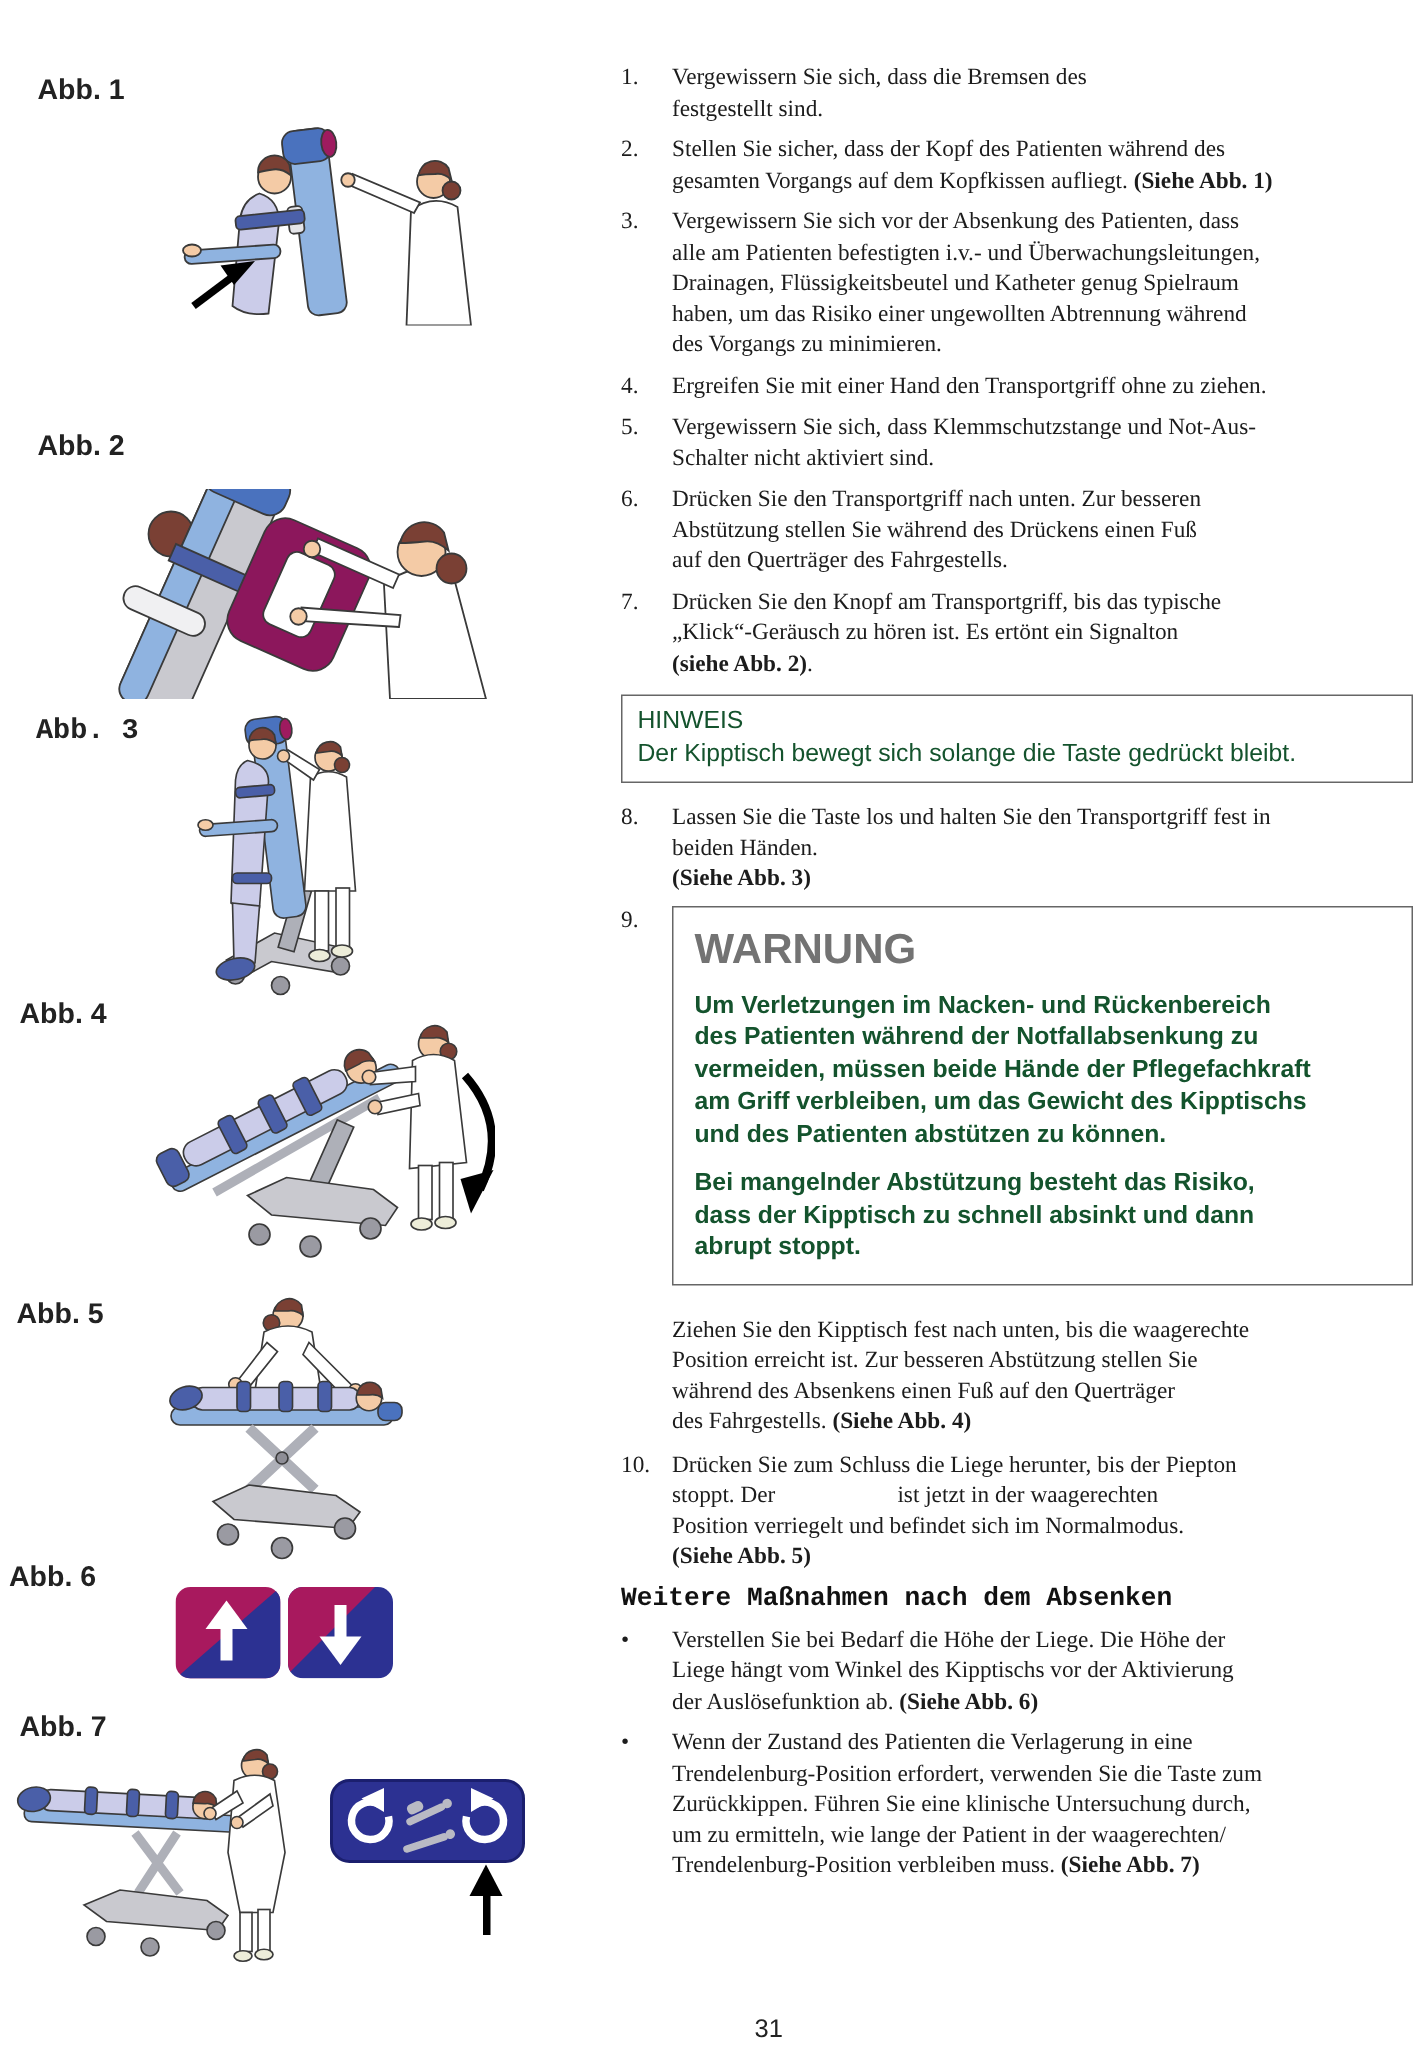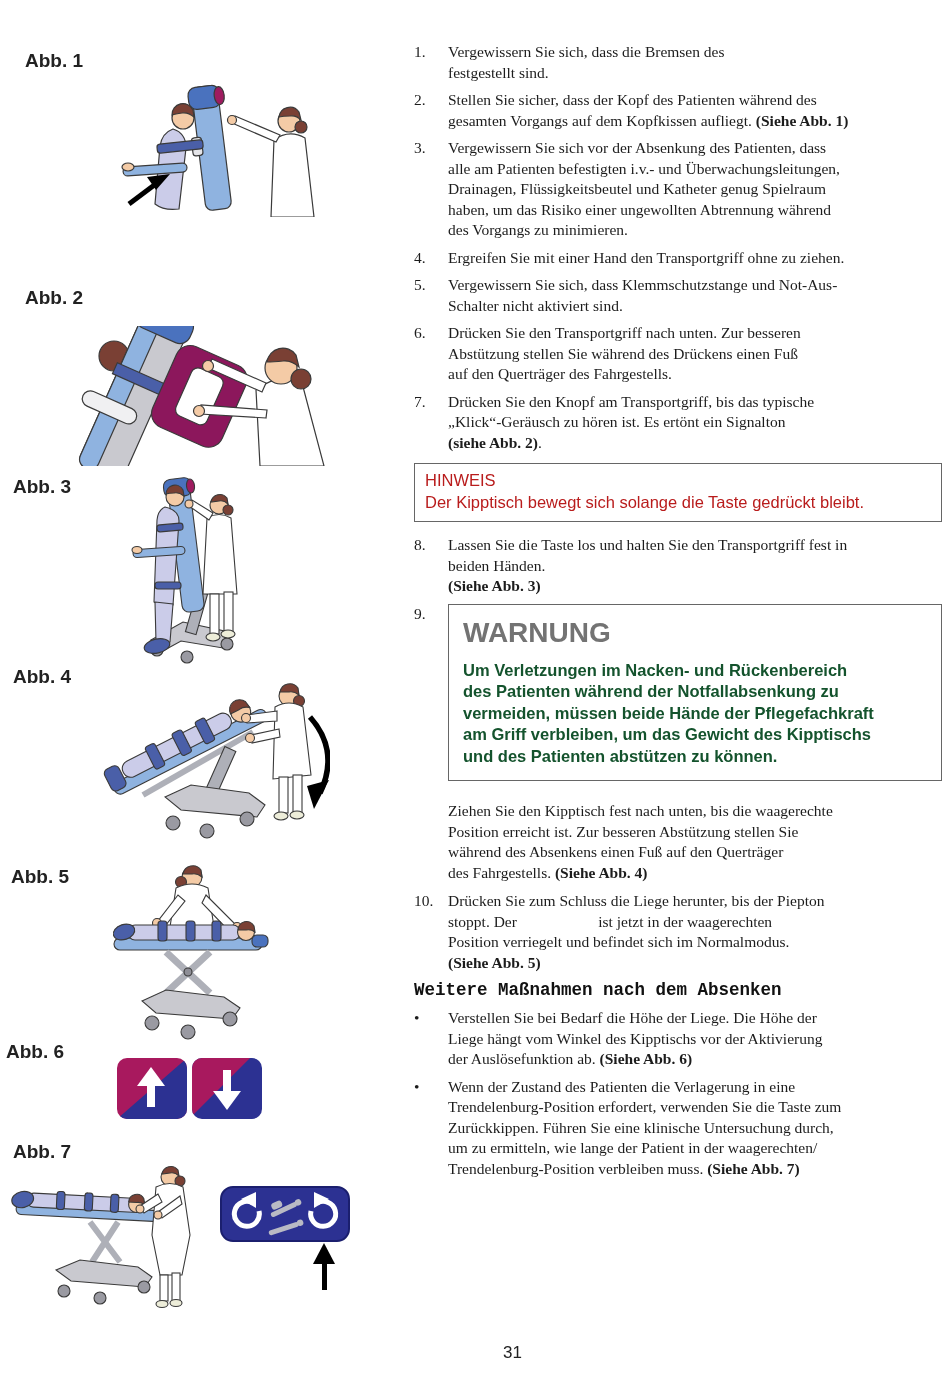--- a/index.html
+++ b/index.html
@@ -17,21 +17,21 @@
   .title {
     font-family:"Liberation Sans", sans-serif; font-size:17.5px; font-weight:bold;
     margin:0 0 11px 0; color:#111;
   }
   .step { display:flex; margin:0 0 7px 0; }
   .step .num { flex:0 0 34px; font-size:15.5px; line-height:20.5px; }
   .txt { flex:1; font-size:15.5px; line-height:20.5px; white-space:pre-wrap; }
   .b { font-weight:bold; }
   .note-box {
     border:1.5px solid #666; padding:6px 10px 8px; margin:10px 0 13px 0;
-    font-family:"Liberation Sans", sans-serif; font-size:16.5px; line-height:21.5px; color:#b91c1c;
+    font-family:"Liberation Sans", sans-serif; font-size:16.5px; line-height:21.5px; color:#14532d;
   }
   .warn-box {
     flex:1; border:1.5px solid #666; padding:10px 14px 2px;
     font-family:"Liberation Sans", sans-serif; margin-bottom:13px;
   }
   .warn-title { font-size:28px; font-weight:bold; margin:2px 0 11px; color:#737373; }
   .warn-p { font-size:16.5px; font-weight:bold; line-height:21.5px; white-space:pre-wrap; margin:0 0 11px; color:#14532d; }
   .cont { margin:0 0 8px 34px; font-size:15.5px; line-height:20.5px; white-space:pre-wrap; }
   .sec-heading {
     font-family:Liberation Mono, monospace; font-weight:bold; font-size:17.5px;
@@ -43,21 +43,21 @@
   }
   svg { display:block; }
 </style>
 </head>
 <body>
 
 <div class="page">
 
   <div class="fig-label" style="left:25px; top:50px;">Abb. 1</div>
   <div class="fig-label" style="left:25px; top:287px;">Abb. 2</div>
-  <div class="fig-label" style="left:13px; top:476px;">Abb. 3</div>
+  <div class="fig-label" style="left:24px; top:476px;font-family:Liberation Mono, monospace;">Abb. 3</div>
   <div class="fig-label" style="left:13px; top:666px;text-align:right;">Abb. 4</div>
   <div class="fig-label" style="left:11px; top:866px;">Abb. 5</div>
   <div class="fig-label" style="left:6px;  top:1041px;">Abb. 6</div>
   <div class="fig-label" style="left:13px; top:1141px;">Abb. 7</div>
 
   <div class="fig" style="left:95px; top:82px;">
     <svg width="250" height="135" viewBox="0 0 250 135">
       <g stroke="#3a3a3a" stroke-width="1.2">
         <g transform="rotate(-7 116 70)">
           <rect x="104" y="4" width="26" height="124" rx="7" fill="#8FB3E0"></rect>
@@ -360,20 +360,23 @@
         </div>
         <div class="step">
           <span class="num">9.</span>
           <div class="warn-box">
             <div class="warn-title">WARNUNG</div>
             <div class="warn-p">Um Verletzungen im Nacken- und Rückenbereich
 des Patienten während der Notfallabsenkung zu
 vermeiden, müssen beide Hände der Pflegefachkraft
 am Griff verbleiben, um das Gewicht des Kipptischs
 und des Patienten abstützen zu können.</div>
+            <div class="warn-p">Bei mangelnder Abstützung besteht das Risiko,
+dass der Kipptisch zu schnell absinkt und dann
+abrupt stoppt.</div>
           </div>
         </div>
         <div class="cont"><span>Ziehen Sie den Kipptisch fest nach unten, bis die waagerechte
 Position erreicht ist. Zur besseren Abstützung stellen Sie
 während des Absenkens einen Fuß auf den Querträger
 des Fahrgestells. </span><span class="b">(Siehe Abb. 4)</span></div>
         <div class="step">
           <span class="num">10.</span>
           <div class="txt"><span>Drücken Sie zum Schluss die Liege herunter, bis der Piepton
 stoppt. Der &nbsp;&nbsp;&nbsp;&nbsp;&nbsp;&nbsp;&nbsp;&nbsp;&nbsp;&nbsp;&nbsp;&nbsp;&nbsp;&nbsp;&nbsp;&nbsp;&nbsp;&nbsp;&nbsp; ist jetzt in der waagerechten

